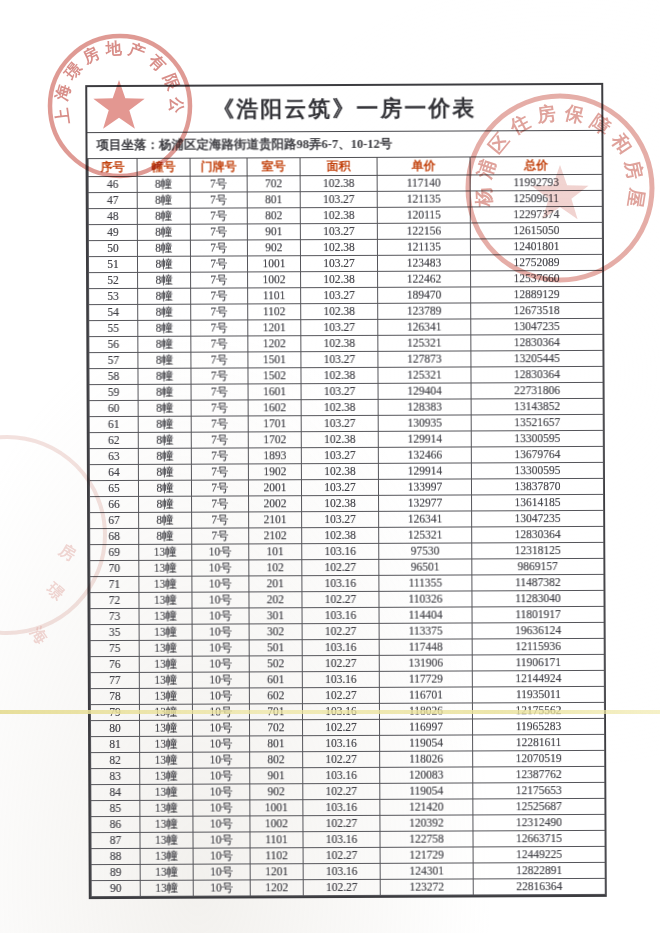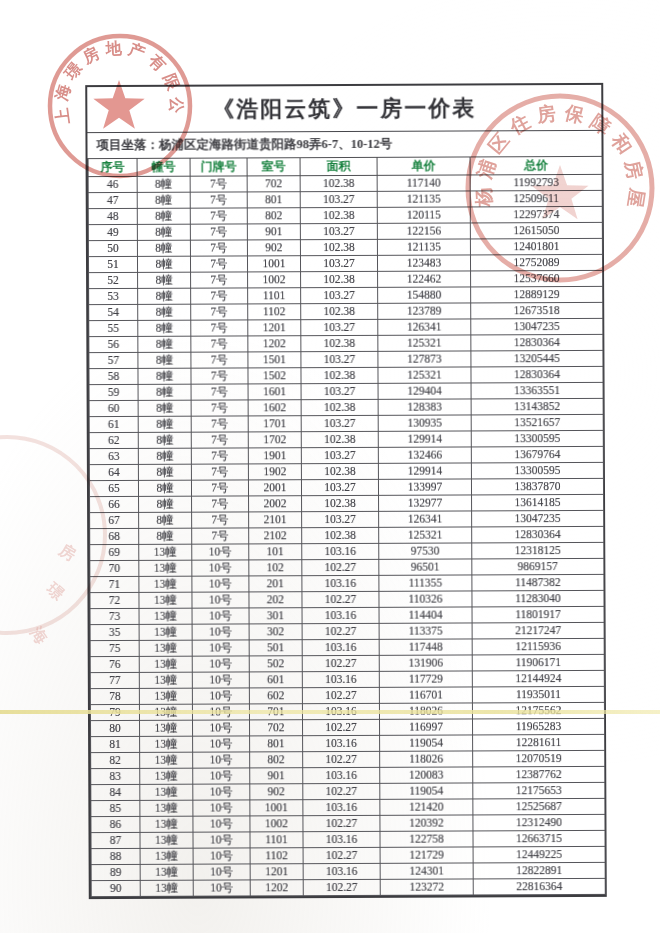--- a/index.html
+++ b/index.html
@@ -36,21 +36,21 @@
   .loc-row {
     height:25px; line-height:25px; padding-left:9px;
     font-size:12.5px; font-weight:bold; color:#3b3b40;
   }
   table.price-table {
     width:100%; border-collapse:collapse; table-layout:fixed;
     border-top:1.5px solid #45454a;
   }
   .price-table th {
     height:17px; line-height:17px; font-size:12px; font-weight:bold;
-    border:1px solid #4e4e52; text-align:center; padding:0; color:#15803d;
+    border:1px solid #4e4e52; text-align:center; padding:0; color:#c2410c;
   }
   .price-table td {
     height:15px; line-height:15px; font-size:11.5px;
     border:1px solid #55555a; text-align:center; padding:0;
     color:#424248;
     text-shadow:0 0 0.6px rgba(70,70,75,0.55);
     overflow:hidden; white-space:nowrap;
   }
   .stamp {
     position:absolute; pointer-events:none;
@@ -157,21 +157,21 @@
           <td>102.38</td>
           <td>122462</td>
           <td>12537660</td>
         </tr>
         <tr>
           <td>53</td>
           <td>8幢</td>
           <td>7号</td>
           <td>1101</td>
           <td>103.27</td>
-          <td>154880</td>
+          <td>189470</td>
           <td>12889129</td>
         </tr>
         <tr>
           <td>54</td>
           <td>8幢</td>
           <td>7号</td>
           <td>1102</td>
           <td>102.38</td>
           <td>123789</td>
           <td>12673518</td>
@@ -212,21 +212,21 @@
           <td>125321</td>
           <td>12830364</td>
         </tr>
         <tr>
           <td>59</td>
           <td>8幢</td>
           <td>7号</td>
           <td>1601</td>
           <td>103.27</td>
           <td>129404</td>
-          <td>13363551</td>
+          <td>22731806</td>
         </tr>
         <tr>
           <td>60</td>
           <td>8幢</td>
           <td>7号</td>
           <td>1602</td>
           <td>102.38</td>
           <td>128383</td>
           <td>13143852</td>
         </tr>
@@ -245,21 +245,21 @@
           <td>7号</td>
           <td>1702</td>
           <td>102.38</td>
           <td>129914</td>
           <td>13300595</td>
         </tr>
         <tr>
           <td>63</td>
           <td>8幢</td>
           <td>7号</td>
-          <td>1901</td>
+          <td>1893</td>
           <td>103.27</td>
           <td>132466</td>
           <td>13679764</td>
         </tr>
         <tr>
           <td>64</td>
           <td>8幢</td>
           <td>7号</td>
           <td>1902</td>
           <td>102.38</td>
@@ -347,21 +347,21 @@
           <td>114404</td>
           <td>11801917</td>
         </tr>
         <tr>
           <td>35</td>
           <td>13幢</td>
           <td>10号</td>
           <td>302</td>
           <td>102.27</td>
           <td>113375</td>
-          <td>21217247</td>
+          <td>19636124</td>
         </tr>
         <tr>
           <td>75</td>
           <td>13幢</td>
           <td>10号</td>
           <td>501</td>
           <td>103.16</td>
           <td>117448</td>
           <td>12115936</td>
         </tr>

